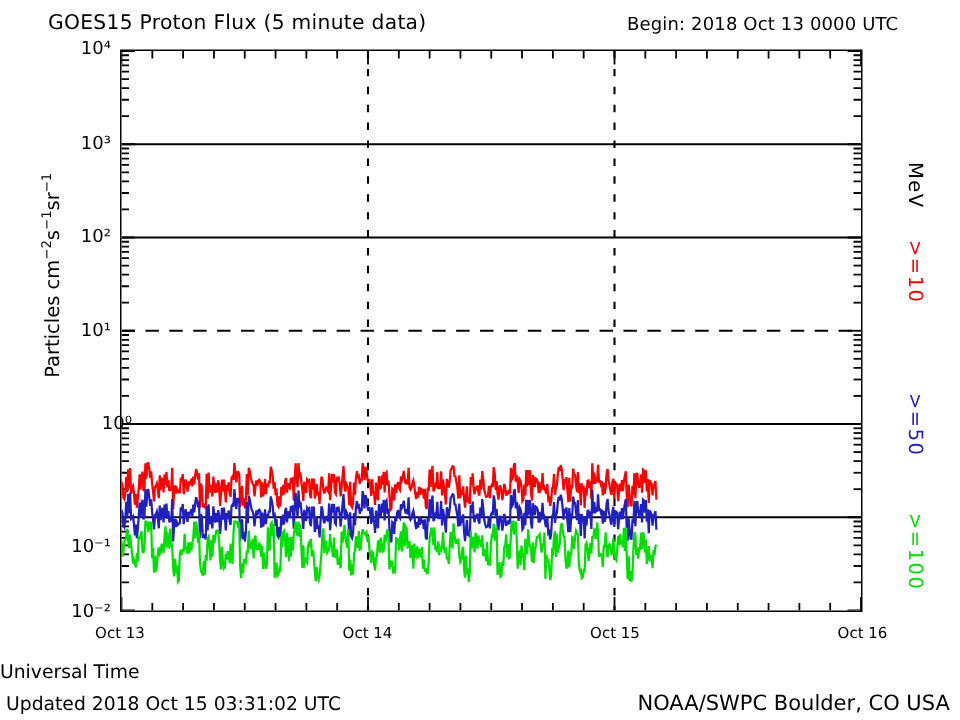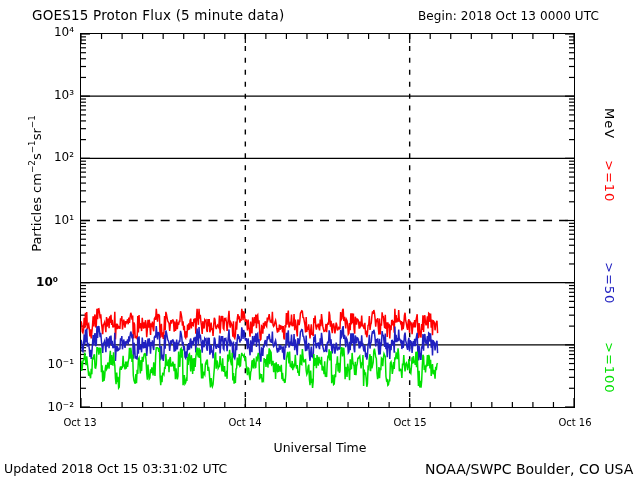--- a/index.html
+++ b/index.html
@@ -6,21 +6,21 @@
   body{width:640px;height:480px;position:relative;overflow:hidden;
        font-family:"DejaVu Sans",sans-serif;color:#000;}
   .abs{position:absolute;}
   #title{left:32px;top:7px;font-size:13.5px;letter-spacing:.2px;white-space:nowrap;}
   #begin{left:418px;top:9px;font-size:12px;white-space:nowrap;letter-spacing:.1px;}
   #plot{left:80px;top:33px;width:495px;height:375px;border:1.5px solid #000;box-sizing:border-box;background:#fff;}
   #plotinner{position:absolute;left:0;top:0;width:100%;height:100%;}
   .ylabtxt{font-size:12px;text-align:right;white-space:nowrap;}
   #ytitle{left:-79px;top:176px;width:230px;transform:rotate(-90deg);transform-origin:center center;
           text-align:center;font-size:13px;white-space:nowrap;}
-  #xtitle{left:0;top:440px;width:640px;text-align:center;font-size:12.5px;}
+  #xtitle{left:0;top:440px;width:640px;font-size:12.5px;}
   .xlab{font-size:10px;white-space:nowrap;text-align:center;}
   .legend{font-size:13px;white-space:nowrap;writing-mode:vertical-rl;text-orientation:mixed;letter-spacing:1px;}
   #updated{left:4px;top:461px;font-size:12.5px;white-space:nowrap;}
   #agency{left:425px;top:461px;font-size:14px;white-space:nowrap;}
   sup{font-size:.68em;vertical-align:super;line-height:0;}
 </style>
 </head>
 <body>
 
 <div id="title" class="abs">GOES15 Proton Flux (5 minute data)</div>
@@ -203,21 +203,21 @@
       <path d="M0.00 307.49L0.64 309.85L1.28 318.19L1.92 319.22L2.56 313.13L3.20 302.08L3.84 312.35L4.48 297.02L5.12 309.74L5.76 296.15L6.41 313.54L7.05 312.91L7.69 311.85L8.33 316.87L8.97 324.59L9.61 317.38L10.25 326.60L10.89 320.74L11.53 312.08L12.17 302.63L12.81 312.87L13.45 303.40L14.09 300.75L14.73 313.91L15.37 311.91L16.01 293.69L16.65 305.46L17.29 295.37L17.93 293.69L18.58 298.99L19.22 304.84L19.86 300.50L20.50 308.92L21.14 314.27L21.78 320.65L22.42 311.06L23.06 310.37L23.70 308.66L24.34 312.91L24.98 319.90L25.62 304.60L26.26 314.40L26.90 308.78L27.54 306.17L28.18 316.00L28.82 303.93L29.46 311.56L30.10 303.27L30.74 313.46L31.39 308.37L32.03 315.97L32.67 314.39L33.31 314.83L33.95 300.27L34.59 328.73L35.23 316.67L35.87 313.58L36.51 319.09L37.15 315.97L37.79 317.56L38.43 316.87L39.07 316.48L39.71 305.88L40.35 308.41L40.99 303.60L41.63 317.03L42.27 312.05L42.91 307.13L43.56 311.22L44.20 315.61L44.84 308.95L45.48 310.89L46.12 309.76L46.76 307.04L47.40 312.13L48.04 304.02L48.68 309.23L49.32 303.17L49.96 299.10L50.60 301.24L51.24 305.94L51.88 301.87L52.52 326.50L53.16 310.40L53.80 312.62L54.44 325.71L55.08 325.84L55.73 323.85L56.37 327.45L57.01 304.84L57.65 321.40L58.29 303.88L58.93 317.32L59.57 312.27L60.21 314.33L60.85 320.04L61.49 305.17L62.13 311.97L62.77 316.06L63.41 309.71L64.05 315.74L64.69 307.66L65.33 311.34L65.97 323.63L66.61 316.00L67.25 306.11L67.89 314.15L68.54 306.04L69.18 312.11L69.82 321.40L70.46 309.68L71.10 313.64L71.74 307.88L72.38 315.06L73.02 317.73L73.66 304.98L74.30 303.98L74.94 305.37L75.58 293.71L76.22 301.13L76.86 307.09L77.50 300.19L78.14 300.09L78.78 301.29L79.42 328.22L80.06 321.19L80.71 313.83L81.35 327.27L81.99 322.32L82.63 328.73L83.27 322.49L83.91 302.37L84.55 316.47L85.19 298.17L85.83 300.37L86.47 304.11L87.11 307.41L87.75 308.54L88.39 311.05L89.03 318.64L89.67 312.20L90.31 307.88L90.95 311.42L91.59 308.06L92.23 307.50L92.88 308.61L93.52 319.53L94.16 309.40L94.80 318.70L95.44 315.88L96.08 307.11L96.72 317.09L97.36 310.26L98.00 312.35L98.64 308.72L99.28 308.75L99.92 298.51L100.56 301.36L101.20 304.97L101.84 313.16L102.48 309.33L103.12 318.24L103.76 313.70L104.40 324.87L105.05 325.93L105.69 319.02L106.33 325.66L106.97 312.04L107.61 317.81L108.25 310.80L108.89 317.30L109.53 308.19L110.17 306.22L110.81 316.00L111.45 308.52L112.09 311.41L112.73 311.95L113.37 305.09L114.01 308.87L114.65 304.52L115.29 320.17L115.93 305.95L116.57 296.05L117.21 305.66L117.86 312.15L118.50 294.65L119.14 306.01L119.78 302.10L120.42 308.06L121.06 312.76L121.70 320.33L122.34 307.52L122.98 312.52L123.62 314.92L124.26 306.16L124.90 307.23L125.54 306.57L126.18 316.35L126.82 318.46L127.46 305.31L128.10 312.75L128.74 305.39L129.38 322.37L130.03 319.53L130.67 312.56L131.31 320.17L131.95 317.95L132.59 326.07L133.23 315.17L133.87 305.22L134.51 307.11L135.15 314.03L135.79 316.52L136.43 313.98L137.07 312.69L137.71 313.89L138.35 315.33L138.99 303.23L139.63 321.15L140.27 312.54L140.91 303.60L141.55 309.16L142.20 303.61L142.84 316.10L143.48 317.18L144.12 305.70L144.76 307.53L145.40 306.52L146.04 310.24L146.68 318.79L147.32 311.29L147.96 304.10L148.60 297.00L149.24 310.11L149.88 314.06L150.52 308.94L151.16 310.49L151.80 311.97L152.44 324.86L153.08 309.21L153.72 325.25L154.37 326.45L155.01 323.36L155.65 309.63L156.29 317.79L156.93 306.08L157.57 301.66L158.21 305.55L158.85 304.82L159.49 310.14L160.13 307.30L160.77 307.52L161.41 294.96L162.05 298.80L162.69 306.52L163.33 297.58L163.97 299.99L164.61 305.56L165.25 308.20L165.89 305.72L166.53 310.06L167.18 316.96L167.82 305.83L168.46 314.36L169.10 315.57L169.74 323.04L170.38 308.01L171.02 316.79L171.66 319.82L172.30 303.69L172.94 312.05L173.58 311.51L174.22 303.36L174.86 309.47L175.50 300.79L176.14 314.72L176.78 302.22L177.42 301.22L178.06 310.19L178.70 306.75L179.35 320.27L179.99 328.73L180.63 328.73L181.27 315.88L181.91 316.66L182.55 323.65L183.19 312.81L183.83 315.19L184.47 309.60L185.11 307.68L185.75 311.70L186.39 312.88L187.03 303.83L187.67 306.30L188.31 305.09L188.95 301.36L189.59 306.75L190.23 310.03L190.87 306.93L191.52 310.44L192.16 299.12L192.80 312.84L193.44 314.27L194.08 313.18L194.72 309.90L195.36 308.12L196.00 311.78L196.64 316.99L197.28 320.42L197.92 315.72L198.56 319.44L199.20 312.20L199.84 317.67L200.48 312.94L201.12 315.59L201.76 315.25L202.40 320.41L203.04 313.94L203.68 326.13L204.33 327.44L204.97 313.06L205.61 315.55L206.25 300.40L206.89 312.09L207.53 302.43L208.17 297.98L208.81 315.07L209.45 313.55L210.09 310.48L210.73 311.32L211.37 302.15L212.01 313.71L212.65 312.03L213.29 313.43L213.93 301.65L214.57 317.93L215.21 307.07L215.85 311.10L216.50 316.55L217.14 322.83L217.78 305.78L218.42 308.01L219.06 311.49L219.70 307.18L220.34 299.62L220.98 298.40L221.62 297.16L222.26 297.50L222.90 303.82L223.54 304.04L224.18 307.82L224.82 311.30L225.46 318.84L226.10 303.26L226.74 318.25L227.38 312.96L228.02 316.37L228.67 310.60L229.31 322.38L229.95 328.56L230.59 320.83L231.23 314.20L231.87 325.01L232.51 322.59L233.15 326.12L233.79 304.29L234.43 309.58L235.07 301.92L235.71 312.31L236.35 315.96L236.99 310.86L237.63 313.40L238.27 310.01L238.91 314.85L239.55 316.78L240.19 305.99L240.84 312.66L241.48 300.33L242.12 306.11L242.76 314.01L243.40 316.86L244.04 319.21L244.68 318.92L245.32 318.36L245.96 311.78L246.60 319.96L247.24 310.76L247.88 309.71L248.52 311.05L249.16 297.84L249.80 301.59L250.44 313.07L251.08 307.05L251.72 317.37L252.36 321.18L253.00 312.22L253.65 312.05L254.29 315.12L254.93 321.41L255.57 316.96L256.21 310.30L256.85 312.83L257.49 318.21L258.13 316.49L258.77 315.32L259.41 316.61L260.05 316.18L260.69 297.41L261.33 305.17L261.97 303.91L262.61 295.65L263.25 293.69L263.89 306.55L264.53 302.37L265.17 307.66L265.82 314.94L266.46 305.81L267.10 307.14L267.74 310.78L268.38 320.61L269.02 319.58L269.66 309.49L270.30 317.90L270.94 300.88L271.58 311.95L272.22 300.90L272.86 310.85L273.50 301.01L274.14 316.48L274.78 320.04L275.42 303.08L276.06 306.54L276.70 311.03L277.34 305.42L277.99 305.92L278.63 307.64L279.27 316.20L279.91 308.98L280.55 314.06L281.19 312.75L281.83 302.88L282.47 313.99L283.11 312.61L283.75 317.50L284.39 319.07L285.03 312.76L285.67 323.11L286.31 322.16L286.95 327.32L287.59 323.78L288.23 311.75L288.87 311.32L289.51 302.31L290.16 316.24L290.80 311.20L291.44 309.57L292.08 302.18L292.72 298.76L293.36 301.25L294.00 297.34L294.64 300.25L295.28 306.15L295.92 314.15L296.56 306.81L297.20 309.90L297.84 305.92L298.48 314.74L299.12 322.47L299.76 306.38L300.40 322.30L301.04 311.35L301.68 312.12L302.32 298.68L302.97 302.92L303.61 302.97L304.25 309.22L304.89 314.50L305.53 301.02L306.17 316.92L306.81 310.26L307.45 324.98L308.09 310.34L308.73 315.74L309.37 311.89L310.01 326.68L310.65 313.05L311.29 317.93L311.93 308.25L312.57 308.05L313.21 313.09L313.85 308.54L314.49 320.40L315.14 294.10L315.78 309.89L316.42 302.36L317.06 309.72L317.70 307.49L318.34 308.83L318.98 297.17L319.62 307.38L320.26 307.18L320.90 309.30L321.54 307.32L322.18 316.76L322.82 308.19L323.46 315.55L324.10 312.37L324.74 302.93L325.38 300.23L326.02 308.27L326.66 311.00L327.31 314.98L327.95 317.52L328.59 308.86L329.23 305.47L329.87 319.07L330.51 307.92L331.15 309.29L331.79 309.42L332.43 320.58L333.07 313.10L333.71 308.75L334.35 313.89L334.99 306.40L335.63 313.79L336.27 307.16L336.91 303.67L337.55 300.48L338.19 320.53L338.83 328.22L339.47 313.13L340.12 320.91L340.76 326.92L341.40 326.95L342.04 313.92L342.68 316.28L343.32 301.70L343.96 318.46L344.60 303.79L345.24 301.61L345.88 309.14L346.52 311.66L347.16 309.12L347.80 303.73L348.44 316.01L349.08 300.58L349.72 301.21L350.36 309.38L351.00 300.99L351.64 315.50L352.29 307.23L352.93 323.22L353.57 308.03L354.21 309.37L354.85 310.23L355.49 318.18L356.13 312.30L356.77 310.33L357.41 308.35L358.05 320.87" fill="none" stroke="#2020c0" stroke-width="1.5"></path>
       <path d="M0.00 328.31L0.64 338.76L1.28 335.49L1.92 328.67L2.56 327.84L3.20 325.96L3.84 320.34L4.48 328.07L5.12 333.03L5.76 324.09L6.41 331.12L7.05 336.61L7.69 343.56L8.33 341.09L8.97 343.41L9.61 346.10L10.25 336.59L10.89 342.17L11.53 325.01L12.17 327.22L12.81 323.75L13.45 321.90L14.09 335.50L14.73 335.88L15.37 332.25L16.01 315.36L16.65 315.36L17.29 316.50L17.93 322.48L18.58 315.36L19.22 320.86L19.86 315.36L20.50 340.00L21.14 333.04L21.78 349.71L22.42 338.28L23.06 348.85L23.70 344.89L24.34 336.61L24.98 332.75L25.62 337.28L26.26 336.08L26.90 330.25L27.54 332.24L28.18 336.48L28.82 325.40L29.46 318.59L30.10 332.68L30.74 322.65L31.39 332.30L32.03 332.70L32.67 320.02L33.31 328.53L33.95 333.44L34.59 346.31L35.23 352.16L35.87 340.28L36.51 350.06L37.15 344.66L37.79 355.83L38.43 354.87L39.07 336.78L39.71 334.25L40.35 337.71L40.99 334.93L41.63 335.23L42.27 323.61L42.91 334.28L43.56 332.22L44.20 337.14L44.84 329.36L45.48 336.51L46.12 329.29L46.76 334.69L47.40 329.49L48.04 326.47L48.68 315.36L49.32 326.45L49.96 315.36L50.60 320.07L51.24 329.70L51.88 322.29L52.52 342.95L53.16 348.23L53.80 350.15L54.44 351.66L55.08 341.85L55.73 351.17L56.37 337.61L57.01 341.70L57.65 327.03L58.29 325.61L58.93 332.76L59.57 341.38L60.21 327.81L60.85 338.89L61.49 324.47L62.13 329.56L62.77 326.15L63.41 321.83L64.05 321.30L64.69 321.66L65.33 328.47L65.97 340.76L66.61 347.55L67.25 332.41L67.89 342.52L68.54 346.89L69.18 345.96L69.82 337.09L70.46 340.91L71.10 335.22L71.74 337.71L72.38 343.36L73.02 330.14L73.66 337.38L74.30 343.75L74.94 323.38L75.58 315.36L76.22 315.36L76.86 315.36L77.50 316.33L78.14 319.66L78.78 315.62L79.42 344.79L80.06 353.15L80.71 343.31L81.35 350.17L81.99 341.12L82.63 341.26L83.27 342.43L83.91 335.61L84.55 335.78L85.19 321.65L85.83 330.80L86.47 333.89L87.11 330.77L87.75 327.22L88.39 340.03L89.03 326.86L89.67 324.77L90.31 334.50L90.95 331.07L91.59 334.26L92.23 329.35L92.88 332.63L93.52 339.05L94.16 331.55L94.80 347.08L95.44 336.18L96.08 343.07L96.72 347.13L97.36 343.91L98.00 319.22L98.64 334.16L99.28 334.01L99.92 316.95L100.56 316.04L101.20 325.32L101.84 317.07L102.48 353.08L103.12 349.07L103.76 342.80L104.40 351.75L105.05 350.70L105.69 347.40L106.33 348.94L106.97 324.84L107.61 332.79L108.25 322.36L108.89 321.59L109.53 328.97L110.17 339.30L110.81 322.89L111.45 329.77L112.09 341.88L112.73 325.94L113.37 338.89L114.01 325.80L114.65 334.70L115.29 324.49L115.93 320.24L116.57 315.36L117.21 322.38L117.86 325.08L118.50 315.36L119.14 325.63L119.78 317.23L120.42 333.97L121.06 346.43L121.70 331.26L122.34 346.25L122.98 339.66L123.62 341.34L124.26 342.60L124.90 331.55L125.54 329.81L126.18 332.35L126.82 327.20L127.46 338.75L128.10 334.63L128.74 339.45L129.38 348.23L130.03 355.42L130.67 345.89L131.31 352.25L131.95 354.42L132.59 352.18L133.23 343.81L133.87 336.43L134.51 322.46L135.15 320.10L135.79 336.53L136.43 328.14L137.07 330.20L137.71 336.12L138.35 334.77L138.99 334.10L139.63 323.85L140.27 331.69L140.91 332.71L141.55 339.21L142.20 326.05L142.84 337.45L143.48 339.70L144.12 333.95L144.76 344.35L145.40 341.36L146.04 339.94L146.68 346.70L147.32 322.17L147.96 329.49L148.60 324.60L149.24 317.61L149.88 325.89L150.52 330.03L151.16 333.01L151.80 320.38L152.44 348.34L153.08 340.91L153.72 351.46L154.37 344.24L155.01 350.94L155.65 336.98L156.29 335.55L156.93 325.22L157.57 330.06L158.21 333.12L158.85 321.72L159.49 334.08L160.13 333.55L160.77 324.68L161.41 320.65L162.05 322.93L162.69 322.92L163.33 324.19L163.97 322.78L164.61 328.28L165.25 324.80L165.89 333.45L166.53 338.70L167.18 342.98L167.82 335.73L168.46 336.40L169.10 343.84L169.74 348.05L170.38 339.88L171.02 337.96L171.66 328.75L172.30 328.42L172.94 336.23L173.58 326.11L174.22 330.70L174.86 335.54L175.50 335.09L176.14 324.30L176.78 329.21L177.42 323.95L178.06 320.60L178.70 326.18L179.35 347.36L179.99 341.42L180.63 345.89L181.27 341.79L181.91 350.27L182.55 347.35L183.19 348.46L183.83 325.76L184.47 330.47L185.11 326.74L185.75 334.76L186.39 327.15L187.03 322.00L187.67 335.37L188.31 325.37L188.95 315.86L189.59 332.04L190.23 318.96L190.87 320.14L191.52 332.53L192.16 331.92L192.80 328.61L193.44 339.90L194.08 335.64L194.72 330.98L195.36 346.92L196.00 330.09L196.64 337.97L197.28 338.98L197.92 331.93L198.56 339.69L199.20 333.58L199.84 336.45L200.48 339.51L201.12 332.55L201.76 346.97L202.40 340.73L203.04 348.92L203.68 346.70L204.33 350.14L204.97 350.00L205.61 342.62L206.25 326.37L206.89 322.84L207.53 319.56L208.17 323.80L208.81 331.14L209.45 319.30L210.09 334.62L210.73 331.45L211.37 336.06L212.01 328.69L212.65 337.98L213.29 333.01L213.93 334.47L214.57 332.66L215.21 322.64L215.85 333.24L216.50 336.38L217.14 332.74L217.78 340.70L218.42 338.94L219.06 343.76L219.70 331.85L220.34 322.27L220.98 331.84L221.62 332.32L222.26 316.63L222.90 323.94L223.54 329.55L224.18 329.58L224.82 327.83L225.46 327.48L226.10 338.42L226.74 342.31L227.38 340.69L228.02 334.47L228.67 332.40L229.31 347.20L229.95 352.98L230.59 338.30L231.23 349.30L231.87 348.34L232.51 355.87L233.15 349.05L233.79 321.80L234.43 333.61L235.07 325.79L235.71 327.29L236.35 336.06L236.99 322.85L237.63 328.59L238.27 333.52L238.91 324.62L239.55 329.84L240.19 329.01L240.84 332.39L241.48 324.52L242.12 338.32L242.76 334.44L243.40 335.24L244.04 341.88L244.68 329.16L245.32 344.67L245.96 340.36L246.60 344.90L247.24 331.37L247.88 324.51L248.52 325.06L249.16 316.95L249.80 328.13L250.44 322.99L251.08 318.69L251.72 351.12L252.36 346.18L253.00 342.70L253.65 352.40L254.29 351.77L254.93 342.17L255.57 345.08L256.21 332.20L256.85 332.03L257.49 323.93L258.13 339.22L258.77 330.50L259.41 340.52L260.05 338.99L260.69 322.84L261.33 315.36L261.97 315.36L262.61 324.19L263.25 316.86L263.89 315.36L264.53 326.15L265.17 346.97L265.82 334.80L266.46 337.51L267.10 344.68L267.74 331.47L268.38 335.95L269.02 339.42L269.66 348.03L270.30 326.92L270.94 336.75L271.58 336.21L272.22 320.63L272.86 329.19L273.50 332.19L274.14 333.76L274.78 342.67L275.42 329.52L276.06 343.14L276.70 334.16L277.34 331.72L277.99 325.94L278.63 326.00L279.27 324.71L279.91 323.78L280.55 330.18L281.19 336.14L281.83 330.19L282.47 332.89L283.11 322.71L283.75 353.81L284.39 337.41L285.03 342.71L285.67 340.15L286.31 345.93L286.95 354.63L287.59 351.80L288.23 335.13L288.87 336.22L289.51 325.53L290.16 321.91L290.80 339.11L291.44 323.73L292.08 336.22L292.72 333.07L293.36 330.26L294.00 318.82L294.64 316.30L295.28 320.66L295.92 324.79L296.56 326.28L297.20 340.99L297.84 347.02L298.48 343.70L299.12 334.89L299.76 346.07L300.40 335.96L301.04 338.05L301.68 325.94L302.32 326.85L302.97 333.93L303.61 325.53L304.25 321.47L304.89 322.93L305.53 324.39L306.17 344.34L306.81 348.49L307.45 347.87L308.09 353.25L308.73 352.64L309.37 348.20L310.01 348.43L310.65 330.77L311.29 329.63L311.93 333.22L312.57 341.69L313.21 337.49L313.85 329.85L314.49 336.78L315.14 325.10L315.78 327.07L316.42 320.66L317.06 321.42L317.70 326.94L318.34 316.04L318.98 322.45L319.62 338.91L320.26 337.60L320.90 337.23L321.54 339.16L322.18 345.69L322.82 331.23L323.46 332.70L324.10 322.66L324.74 333.72L325.38 339.31L326.02 331.67L326.66 330.59L327.31 332.84L327.95 337.95L328.59 333.66L329.23 326.76L329.87 335.30L330.51 340.14L331.15 341.24L331.79 334.51L332.43 324.98L333.07 331.42L333.71 323.83L334.35 329.62L334.99 329.10L335.63 332.70L336.27 319.57L336.91 335.04L337.55 319.34L338.19 338.47L338.83 353.87L339.47 338.63L340.12 355.28L340.76 348.61L341.40 355.60L342.04 348.97L342.68 333.81L343.32 322.53L343.96 324.11L344.60 337.77L345.24 333.25L345.88 340.23L346.52 333.37L347.16 333.56L347.80 322.69L348.44 333.69L349.08 322.59L349.72 324.65L350.36 336.28L351.00 327.58L351.64 343.73L352.29 335.75L352.93 331.84L353.57 342.10L354.21 337.66L354.85 339.65L355.49 346.60L356.13 334.50L356.77 337.93L357.41 331.99L358.05 330.91" fill="none" stroke="#00e000" stroke-width="1.5"></path>
     </svg>
 </div>
 
 <div id="ytick-layer">
     <div class="abs ylabtxt" style="left: 26px; width: 48px; top: 25px;">10⁴</div>
     <div class="abs ylabtxt" style="left: 26px; width: 48px; top: 87.5px;">10³</div>
     <div class="abs ylabtxt" style="left: 26px; width: 48px; top: 150px;">10²</div>
     <div class="abs ylabtxt" style="left: 26px; width: 48px; top: 212.5px;">10¹</div>
-    <div class="abs ylabtxt" style="left: 10px; width: 48px; top: 275px; font-weight: bold;">10⁰</div>
+    <div class="abs ylabtxt" style="left: 40px; width: 48px; top: 275px;">10⁰</div>
     <div class="abs ylabtxt" style="left: 26px; width: 48px; top: 337.5px; margin-top: 19px;">10⁻¹</div>
     <div class="abs ylabtxt" style="left: 26px; width: 48px; top: 400px;">10⁻²</div>
   </div>
 <div id="xtick-layer">
     <div class="abs xlab" style="left: 35px; width: 90px; top: 417px;">Oct 13</div>
     <div class="abs xlab" style="left: 200px; width: 90px; top: 417px;">Oct 14</div>
     <div class="abs xlab" style="left: 365px; width: 90px; top: 417px;">Oct 15</div>
     <div class="abs xlab" style="left: 530px; width: 90px; top: 417px;">Oct 16</div>
   </div>
 <div id="legend-layer">

